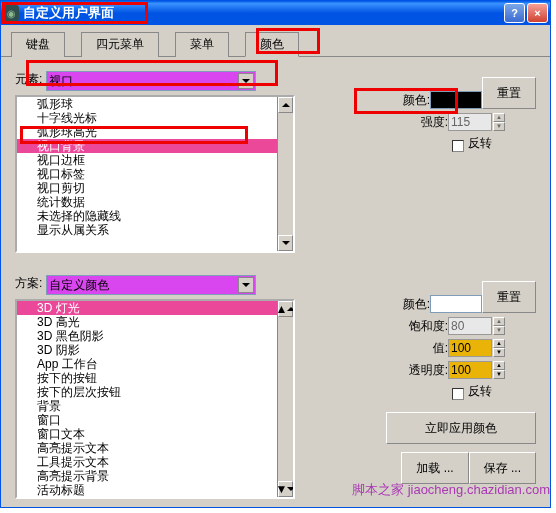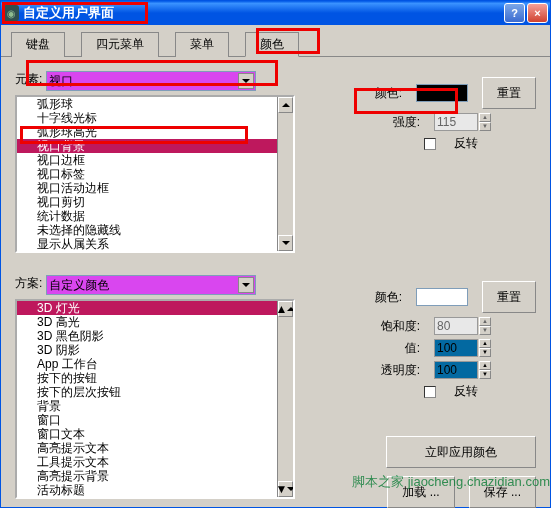--- a/index.html
+++ b/index.html
@@ -20,35 +20,35 @@
 .sel{flex:0 0 auto;height:20px;border:1px solid #7f9db9;background:#d946ef;display:flex;align-items:center;padding:0 2px;position:relative}
 .sel .arrow{position:absolute;right:1px;top:1px;width:16px;height:16px;background:#d4d0c8;border:1px solid #888;display:flex;align-items:center;justify-content:center}
 .sel .arrow::after{content:"";border:4px solid transparent;border-top:4px solid #000;margin-top:4px}
 .listbox{border:2px inset #fff;background:#fff;overflow:hidden;position:relative}
 .listbox .sb{position:absolute;right:0;top:0;bottom:0;width:16px;background:#d4d0c8;border-left:1px solid #888}
 .listbox .sb .btn{height:16px;background:#d4d0c8;border:1px solid #fff;border-right-color:#888;border-bottom-color:#888;display:flex;align-items:center;justify-content:center}
 .listbox .sb .btn.up::after{content:"";border:4px solid transparent;border-bottom:4px solid #000;margin-bottom:4px}
 .listbox .sb .btn.dn{position:absolute;bottom:0;left:0;right:0}
 .listbox .sb .btn.dn::after{content:"";border:4px solid transparent;border-top:4px solid #000;margin-top:4px}
 .li{padding:0 20px;height:14px;line-height:14px;white-space:nowrap}
-.li.sel-item{background:#be185d;color:#fff}
+.li.sel-item{background:#ec4899;color:#fff}
 .panel{display:flex;gap:20px;margin-top:6px}
 .left{flex:0 0 280px}
 .right{flex:1;padding-top:6px}
-.crow{display:flex;align-items:center;justify-content:flex-end;margin-bottom:4px;gap:14px}
+.crow{display:flex;align-items:flex-end;justify-content:flex-end;margin-bottom:4px;gap:0}
 .swatch{width:52px;height:18px;border:1px solid #7f9db9;background:#000}
 .swatch.light{background:#fff}
 .pbtn{height:32px;padding:0 14px;border:1px solid #888;background:#d4d0c8;border-top-color:#fff;border-left-color:#fff;cursor:pointer}
 .spin{width:44px;height:18px;border:1px solid #999;background:#e8e8e8;display:flex;align-items:center;padding:0 2px;color:#666;position:relative}
-.spin.on{background:#0369a1;color:#000}
+.spin.on{background:#eab308;color:#000}
 .spinbtns{position:absolute;right:-14px;top:-1px;width:12px}
 .spinbtns div{height:9px;background:#d4d0c8;border:1px solid #888;border-top-color:#fff;border-left-color:#fff;font-size:6px;text-align:center;line-height:6px}
 .cb{width:12px;height:12px;border:1px inset #888;background:#fff;margin-right:4px}
 .hl-red{position:absolute;border:3px solid #e00;pointer-events:none;z-index:10}
-.wm{position:absolute;right:6px;bottom:22px;color:#15803d;font-size:13px;opacity:.85;pointer-events:none}
+.wm{position:absolute;right:6px;bottom:14px;color:#a21caf;font-size:13px;opacity:.85;pointer-events:none}
 </style>
 </head>
 <body>
 
 <div class="window">
   <div class="titlebar">
     <div class="icn">◉</div>
     <div class="ttl">自定义用户界面</div>
     <div class="wbtn">?</div>
     <div class="wbtn wclose">×</div>
@@ -72,21 +72,20 @@
             <div class="arrow"></div>
           </div>
         </div>
         <div class="listbox" style="height:158px;width:280px">
           <div class="li">弧形球</div>
           <div class="li">十字线光标</div>
           <div class="li">弧形球高光</div>
           <div class="li sel-item">视口背景</div>
           <div class="li">视口边框</div>
           <div class="li">视口标签</div>
-          <div class="li">视口活动边框</div>
           <div class="li">视口剪切</div>
           <div class="li">统计数据</div>
           <div class="li">未选择的隐藏线</div>
           <div class="li">显示从属关系</div>
           <div class="sb">
             <div class="btn up"></div>
             <div class="btn dn"></div>
           </div>
         </div>
       </div>
@@ -184,21 +183,21 @@
                 <div>▼</div>
               </div>
             </div>
           <span style="width:44px"></span>
         </div>
         <div class="crow">
           <div class="cb"></div>
           <span>反转</span>
           <span style="width:44px"></span>
         </div>
-        <div class="crow" style="margin-top:36px">
+        <div class="crow" style="margin-top:12px">
           <button class="pbtn" style="width:150px">立即应用颜色</button>
         </div>
         <div class="crow" style="margin-top:8px">
           <button class="pbtn">加载 ...</button>
           <button class="pbtn">保存 ...</button>
         </div>
       </div>
     </div>
   </div>
 </div>

